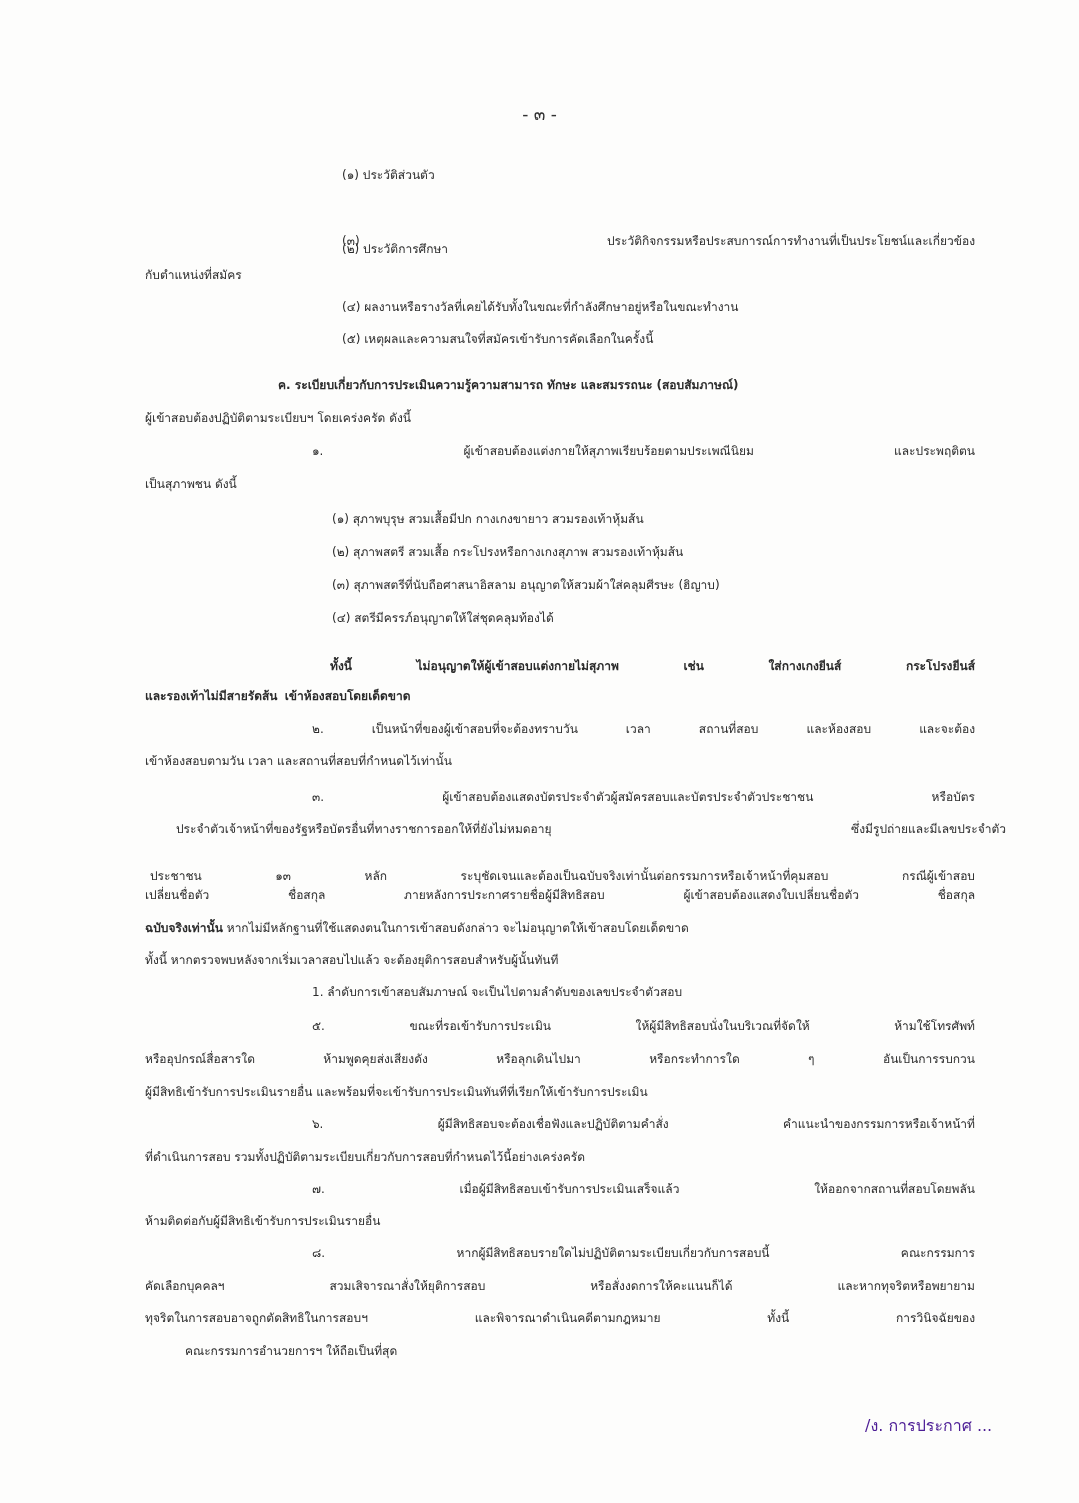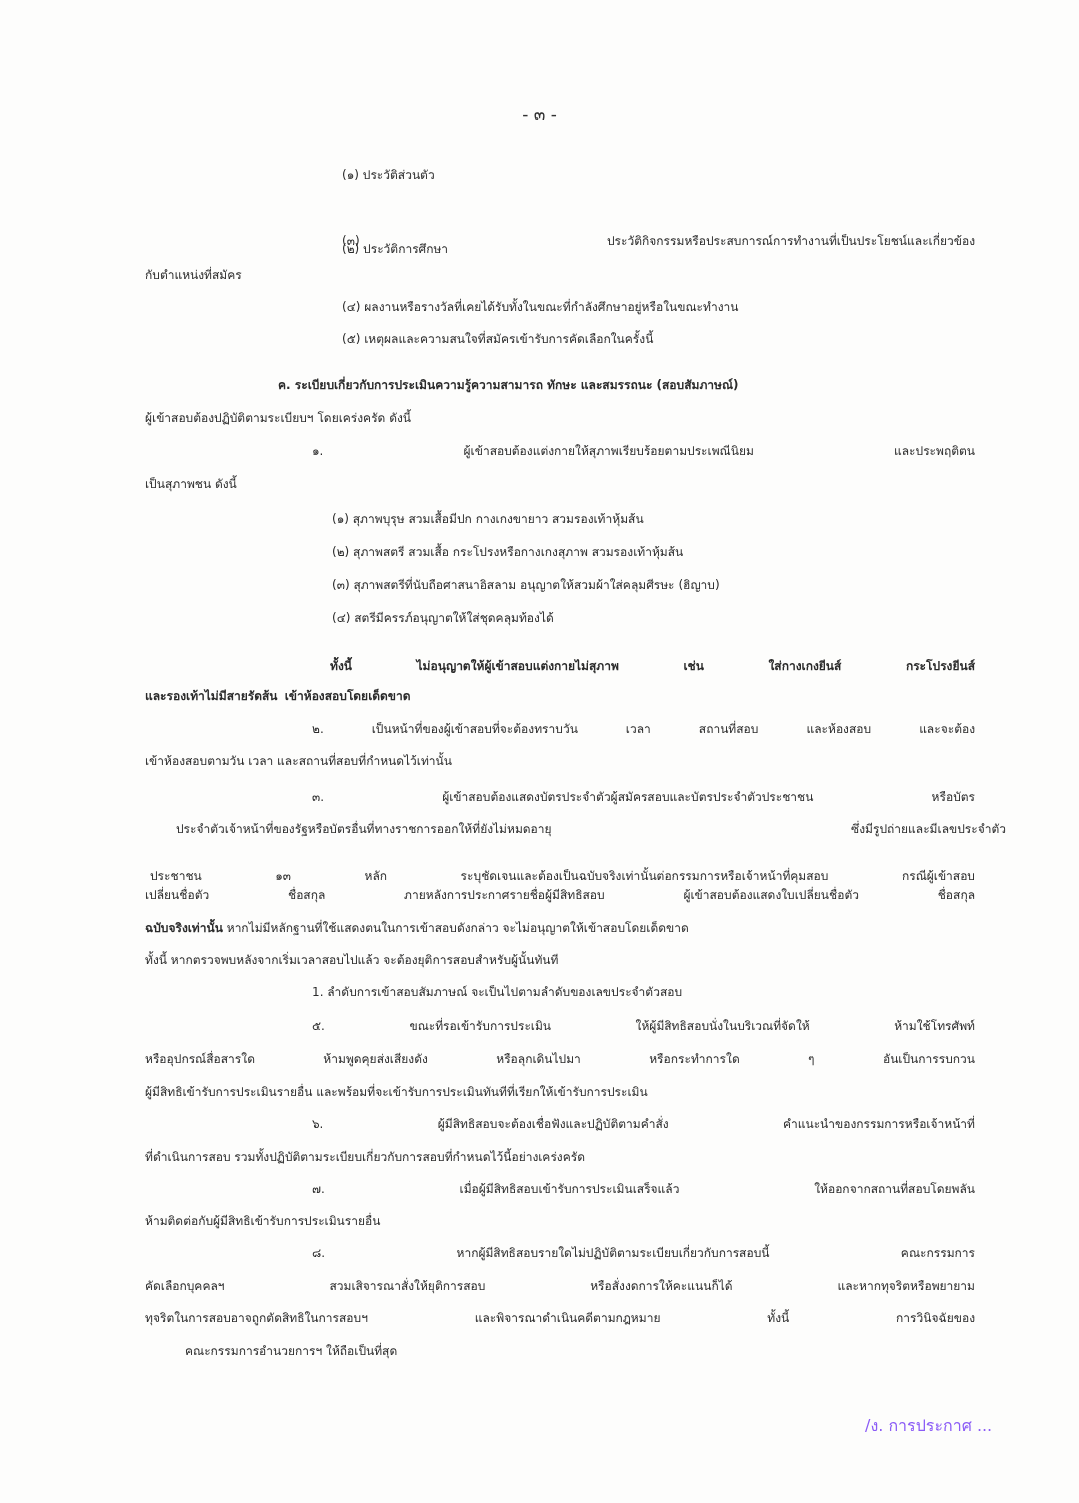--- a/index.html
+++ b/index.html
@@ -14,21 +14,21 @@
     font-size: 17px; color: #333;
   }
   .line {
     position: absolute; font-size: 12px; line-height: 22px; white-space: nowrap;
   }
   .justify {
     text-align: justify; text-align-last: justify; white-space: normal;
   }
   .bold { font-weight: bold; }
   .footer {
-    position: absolute; top: 1413px; left: 865px; font-size: 16px; color: #8b5cf6;
+    position: absolute; top: 1413px; left: 865px; font-size: 16px; color: #4c1d95;
   }
 </style>
 </head>
 <body>
 
 <div class="page-num">- ๓ -</div>
 
 <div class="line" style="top:164px;left:342px;">(๑) ประวัติส่วนตัว</div>
 <div class="line" style="top:198px;left:342px;margin-top:40px;">(๒) ประวัติการศึกษา</div>
 <div class="line justify" style="top:230px;left:342px;width:633px;">(๓) ประวัติกิจกรรมหรือประสบการณ์การทำงานที่เป็นประโยชน์และเกี่ยวข้อง</div>

